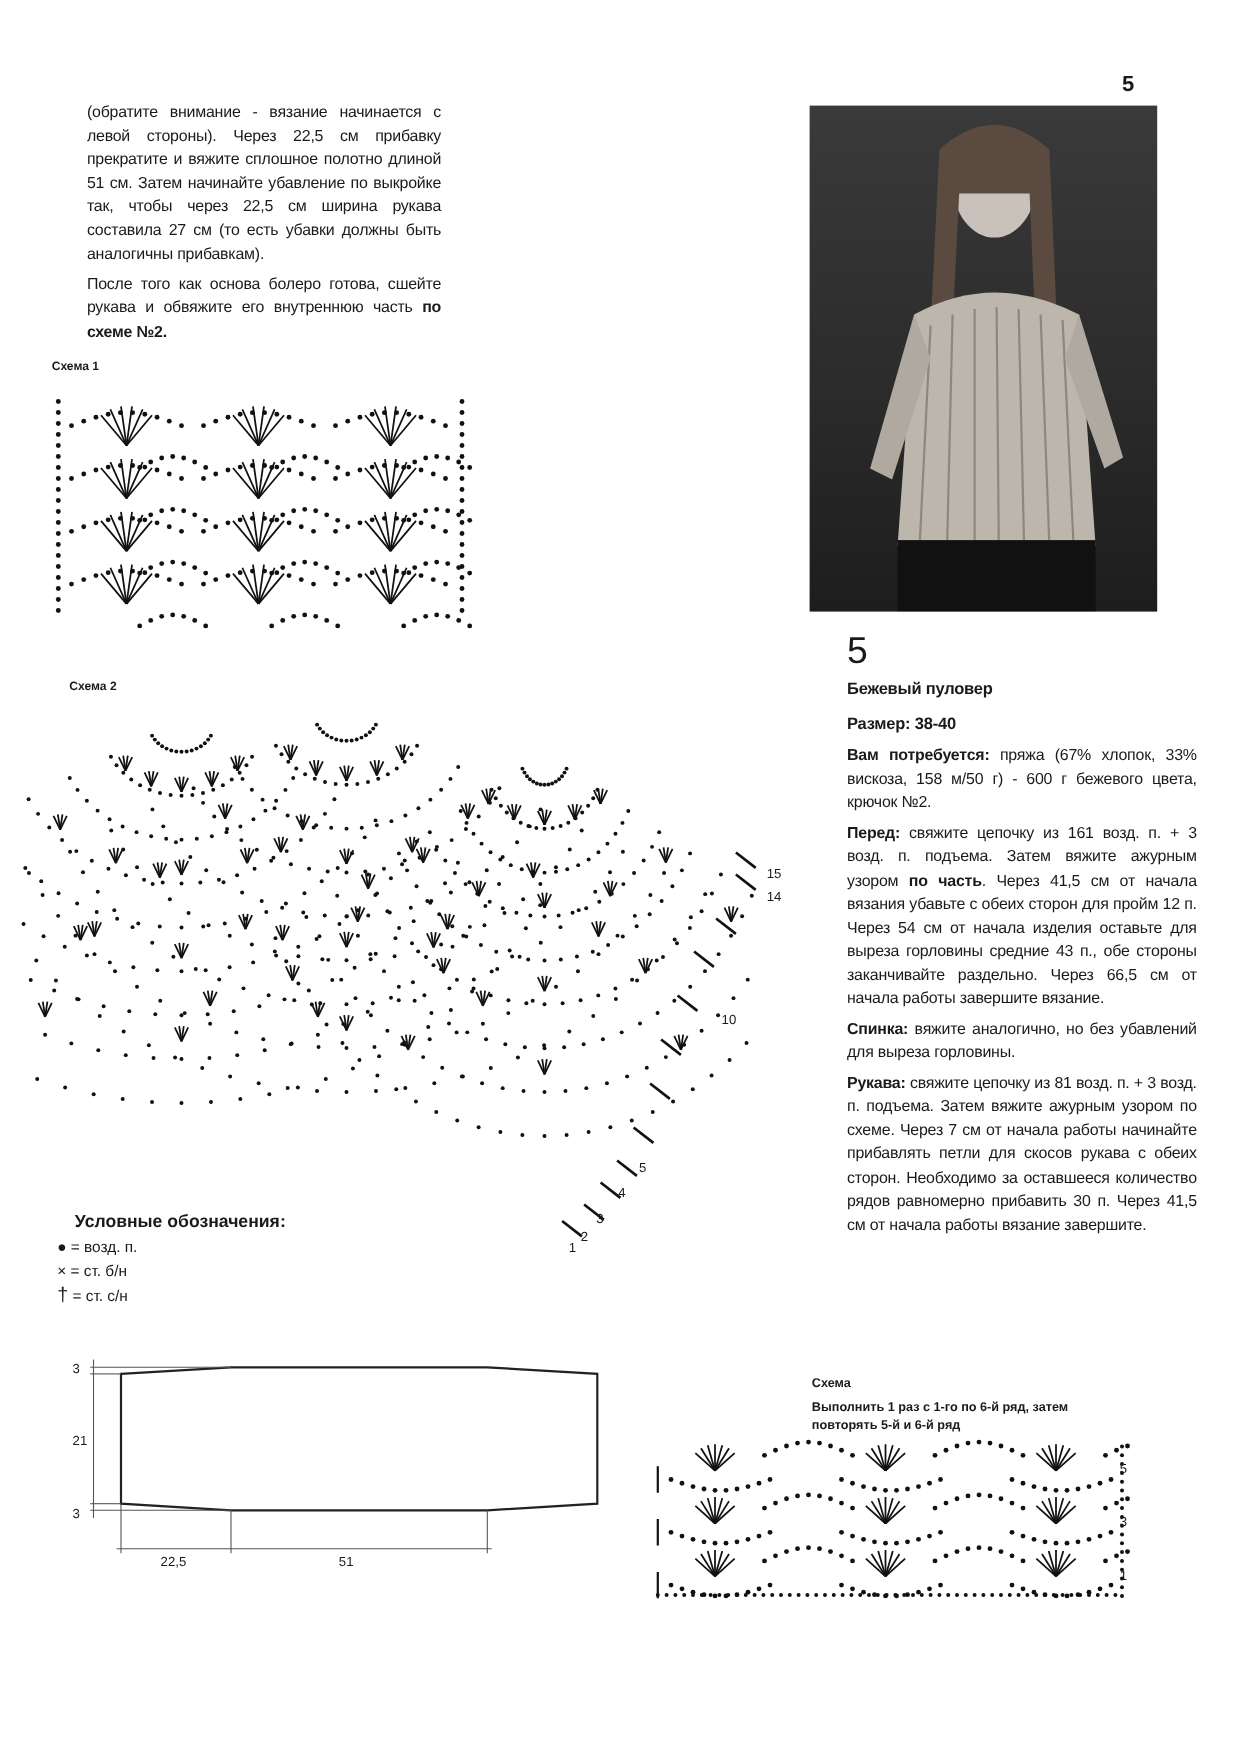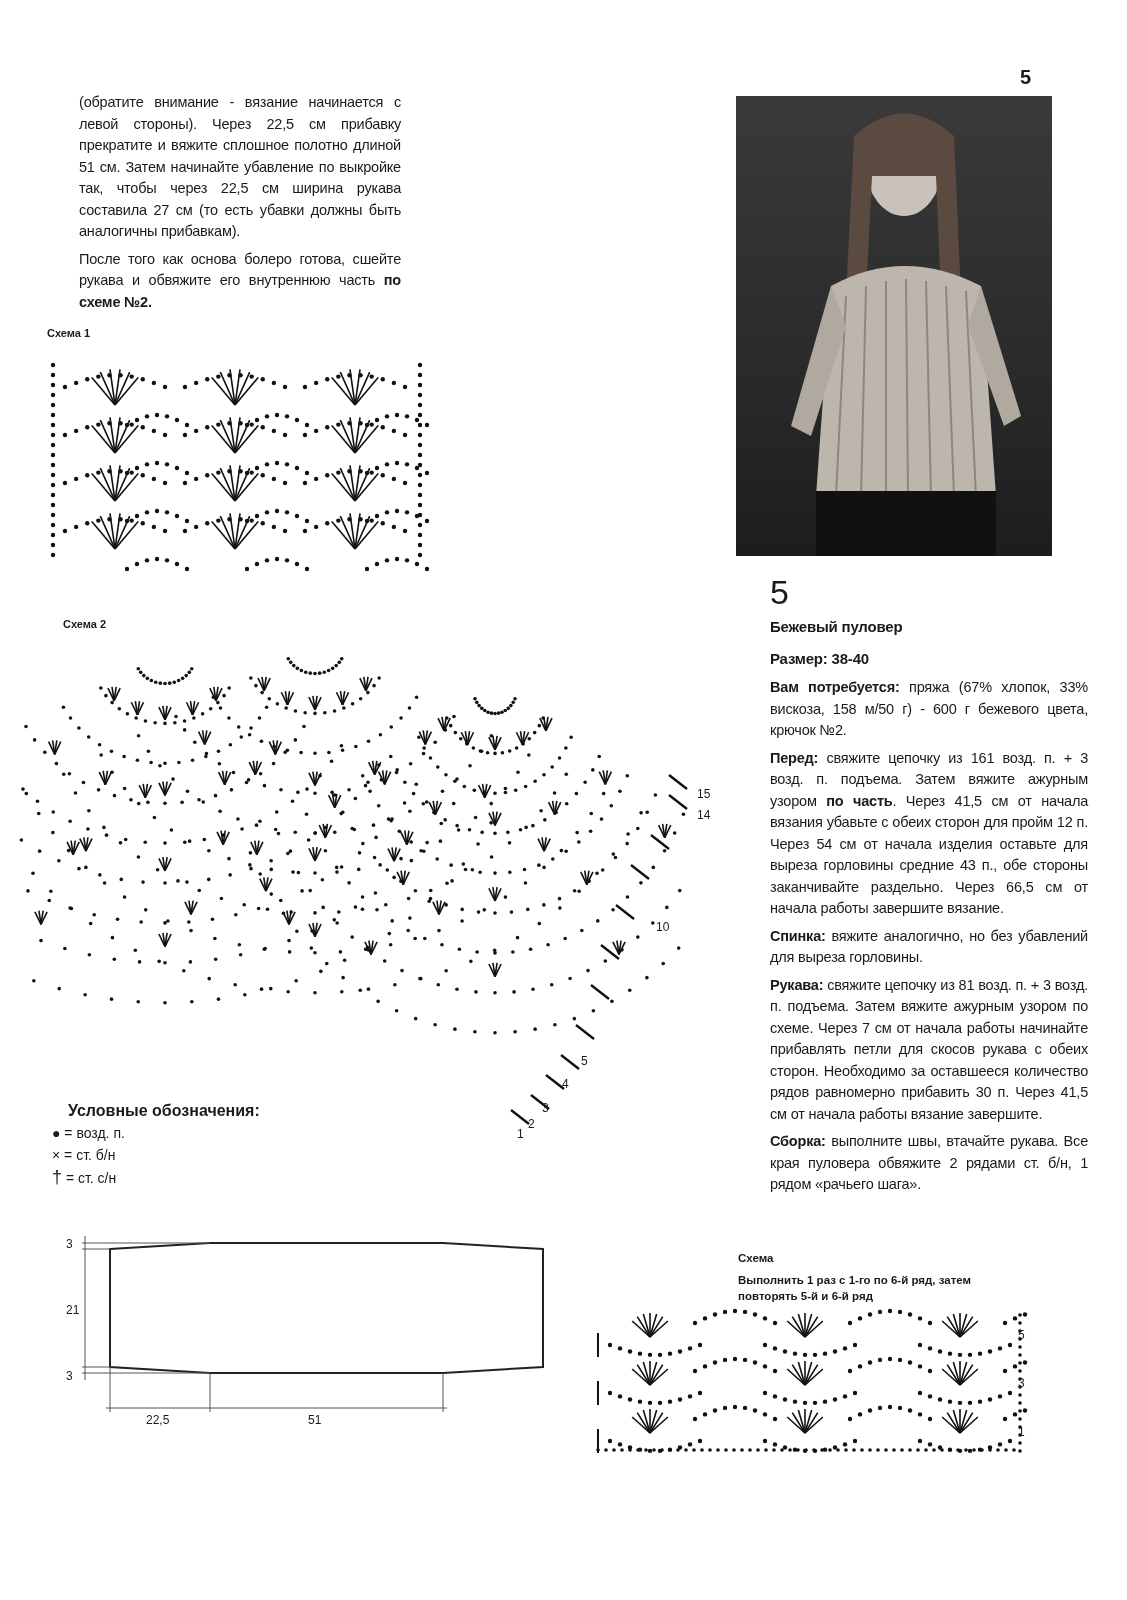--- a/index.html
+++ b/index.html
@@ -1274,21 +1274,20 @@
 </div>
 
 <div class="abs right-col txt">
   <div class="big5">5</div>
   <div class="title">Бежевый пуловер</div>
   <div class="size">Размер: 38-40</div>
   <p><b>Вам потребуется:</b><span> пряжа (67% хлопок, 33% вискоза, 158 м/50 г) - 600 г бежевого цвета, крючок №2.</span></p>
   <p><b>Перед:</b><span> свяжите цепочку из 161 возд. п. + 3 возд. п. подъема. Затем вяжите ажурным узором </span><b>по часть</b><span>. Через 41,5 см от начала вязания убавьте с обеих сторон для пройм 12 п. Через 54 см от начала изделия оставьте для выреза горловины средние 43 п., обе стороны заканчивайте раздельно. Через 66,5 см от начала работы завершите вязание.</span></p>
   <p><b>Спинка:</b><span> вяжите аналогично, но без убавлений для выреза горловины.</span></p>
   <p><b>Рукава:</b><span> свяжите цепочку из 81 возд. п. + 3 возд. п. подъема. Затем вяжите ажурным узором по схеме. Через 7 см от начала работы начинайте прибавлять петли для скосов рукава с обеих сторон. Необходимо за оставшееся количество рядов равномерно прибавить 30 п. Через 41,5 см от начала работы вязание завершите.</span></p>
-  <p><b>Сборка:</b><span> выполните швы, втачайте рукава. Все края пуловера обвяжите 2 рядами ст. б/н, 1 рядом «рачьего шага».</span></p>
 </div>
 
 <div class="abs scheme3-hd">
   <div>Схема</div>
   <div style="width:260px;margin-top:6px">Выполнить 1 раз с 1-го по 6-й ряд, затем повторять 5-й и 6-й ряд</div>
 </div>
 
 <svg class="abs" style="left:590px;top:1290px;" width="440" height="165" id="s3">
     <line x1="60" y1="47" x2="42.12856512069938" y2="30.980892179808603" stroke="#111" stroke-width="1.6"></line>
     <line x1="60" y1="47" x2="47.2515312498988" y2="26.66587733567801" stroke="#111" stroke-width="1.6"></line>

